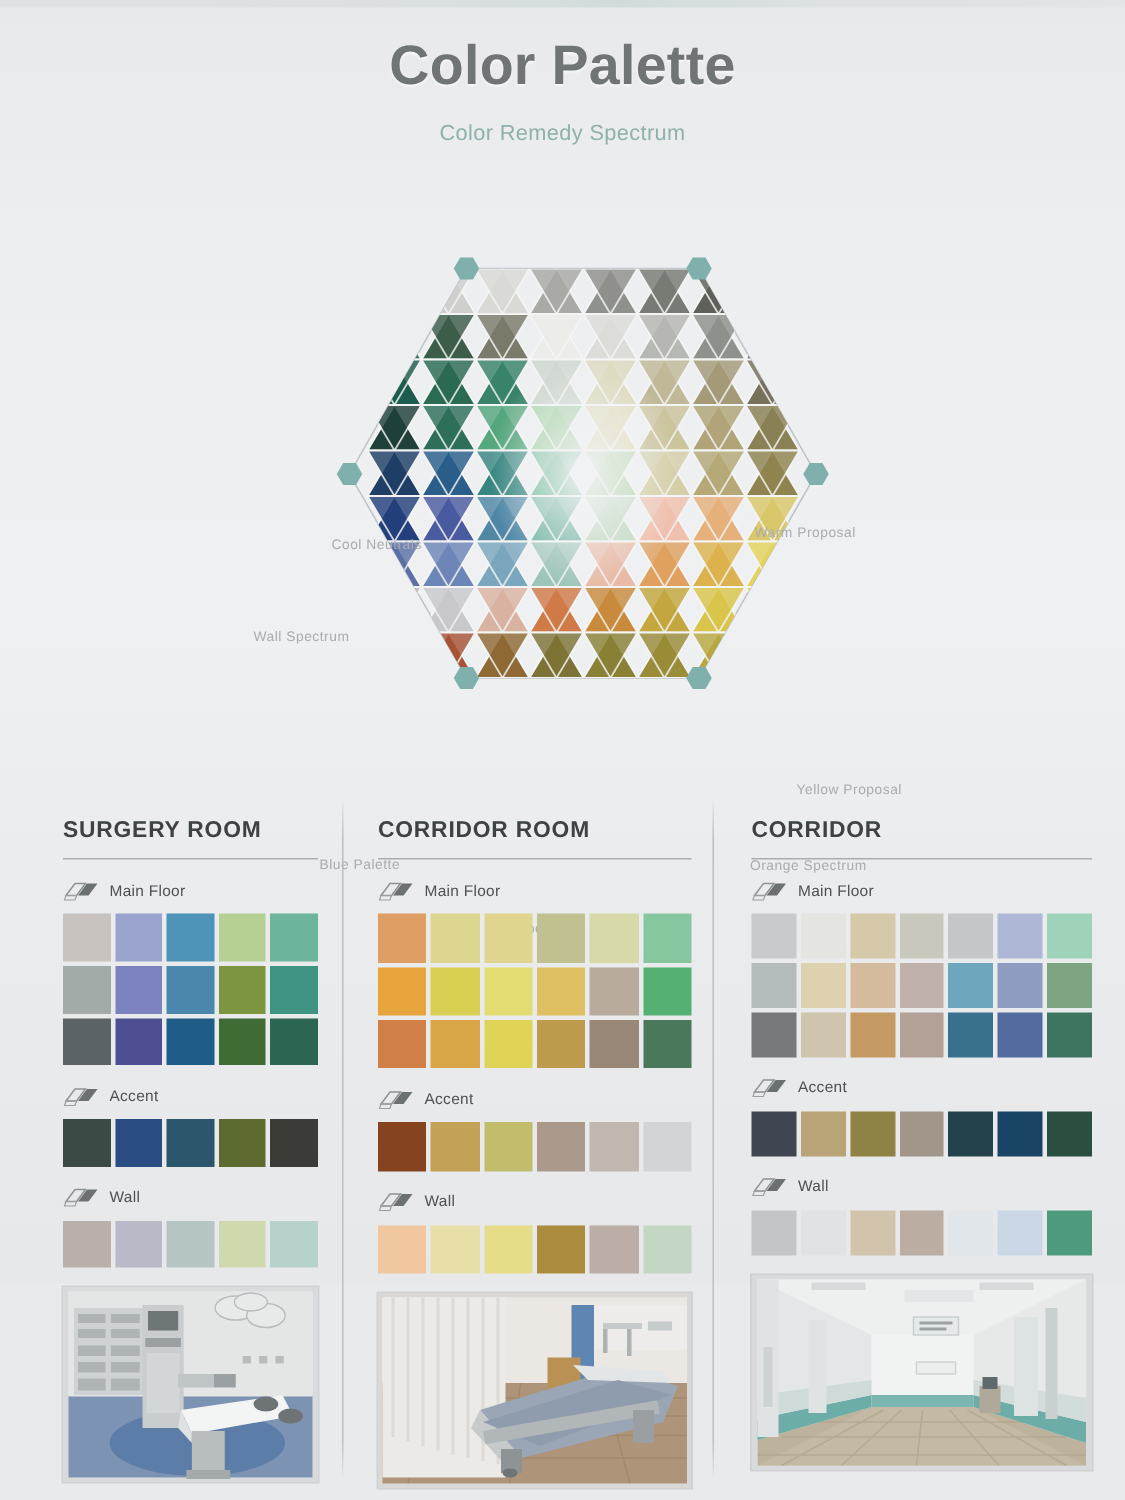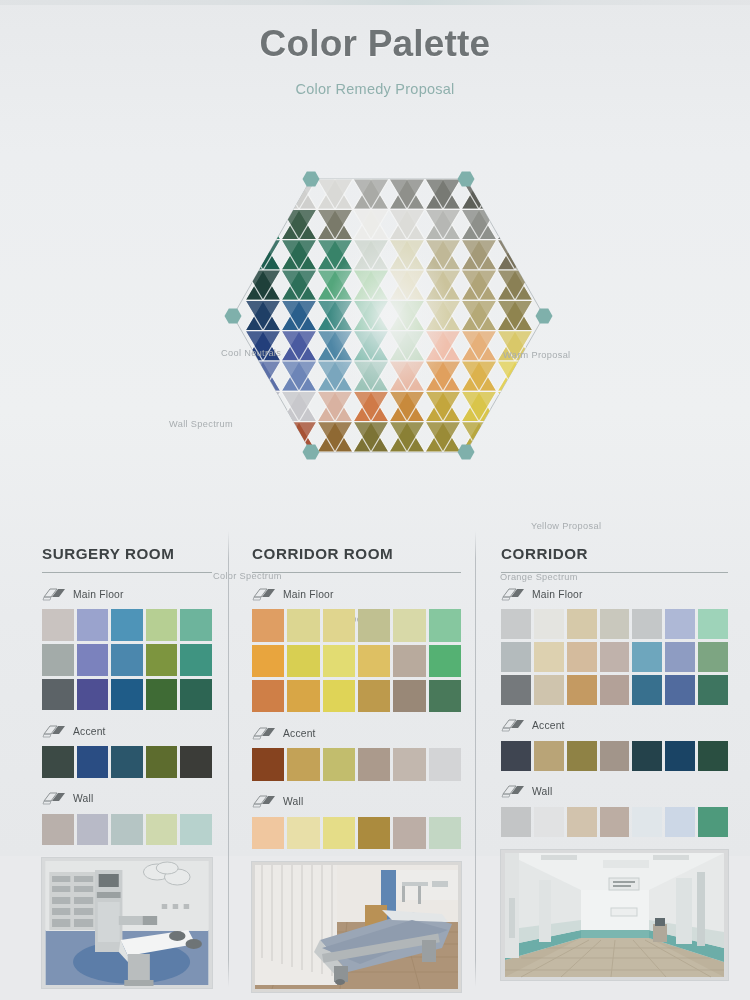--- a/index.html
+++ b/index.html
@@ -29,21 +29,21 @@
   .subtitle {
     margin-top: 16px; font-size: 14.5px; color: #8fb0ad; letter-spacing: .25px;
   }
   
   .hexwrap { position:absolute; left:0; top:150px; width:750px; height:350px; }
   .hexsvg { position:absolute; left:0; top:0; }
   .hexlabel {
     position:absolute; font-size:9.2px; color:#a8adb0; letter-spacing:.35px;
     white-space:nowrap;
   }
-  .lb-cool   { left:221px; top:198px; }
+  .lb-cool   { left:221px; top:208px; }
   .lb-warm   { left:503px; top:200px; }
   .lb-green  { left:169px; top:269px; }
   .lb-yellow { left:531px; top:371px; }
   .lb-blue   { left:213px; top:421px; }
   .lb-orange { left:500px; top:422px; }
   .lb-red    { left:324px; top:464px; }
   
   .cols { position:absolute; left:0; top:521px; width:750px; height:479px; display:flex; }
   .col { position:relative; padding-top:24px; }
   .col-1 { width:228px; padding-left:42px; padding-right:16px; }
@@ -70,21 +70,21 @@
            background:#cfd3d4; box-shadow:0 0 0 1px rgba(160,165,168,.35); }
   .photo svg { display:block; width:100%; height:100%; }
 </style>
 </head>
 <body>
 
 <div id="page">
 
   <div class="hdr">
     <div class="title">Color Palette</div>
-    <div class="subtitle">Color Remedy Proposal</div>
+    <div class="subtitle">Color Remedy Spectrum</div>
   </div>
 
   <div class="hexwrap">
     <svg class="hexsvg" width="750" height="350" viewBox="0 0 750 350">
       <defs>
         <clipPath id="hexclip">
           <polygon points="311,29 466,29 544,166 466,302 311,302 233,166"></polygon>
         </clipPath>
         <linearGradient id="fadeL" x1="0" y1="0" x2="1" y2="0">
           <stop offset="0%" stop-color="#eef0f1" stop-opacity=".92"></stop>
@@ -258,21 +258,21 @@
             <polygon points="319.5,302.0 315.3,309.4 306.8,309.4 302.5,302.0 306.8,294.6 315.3,294.6" fill="#7fb0ab"></polygon>
             <polygon points="241.5,166.0 237.3,173.4 228.8,173.4 224.5,166.0 228.8,158.6 237.3,158.6" fill="#7fb0ab"></polygon>
           </g>
       </g>
     </svg>
 
     <div class="hexlabel lb-cool">Cool Neutrals</div>
     <div class="hexlabel lb-warm">Warm Proposal</div>
     <div class="hexlabel lb-green">Wall Spectrum</div>
     <div class="hexlabel lb-yellow">Yellow Proposal</div>
-    <div class="hexlabel lb-blue">Color Spectrum</div>
+    <div class="hexlabel lb-blue">Blue Palette</div>
     <div class="hexlabel lb-orange">Orange Spectrum</div>
     <div class="hexlabel lb-red">Red Spectrum</div>
   </div>
 
   <div class="cols">
 
     <div class="col col-1">
       <div class="sec-title">SURGERY ROOM</div>
       <div class="sec-rule"></div>
       <div class="groups">

